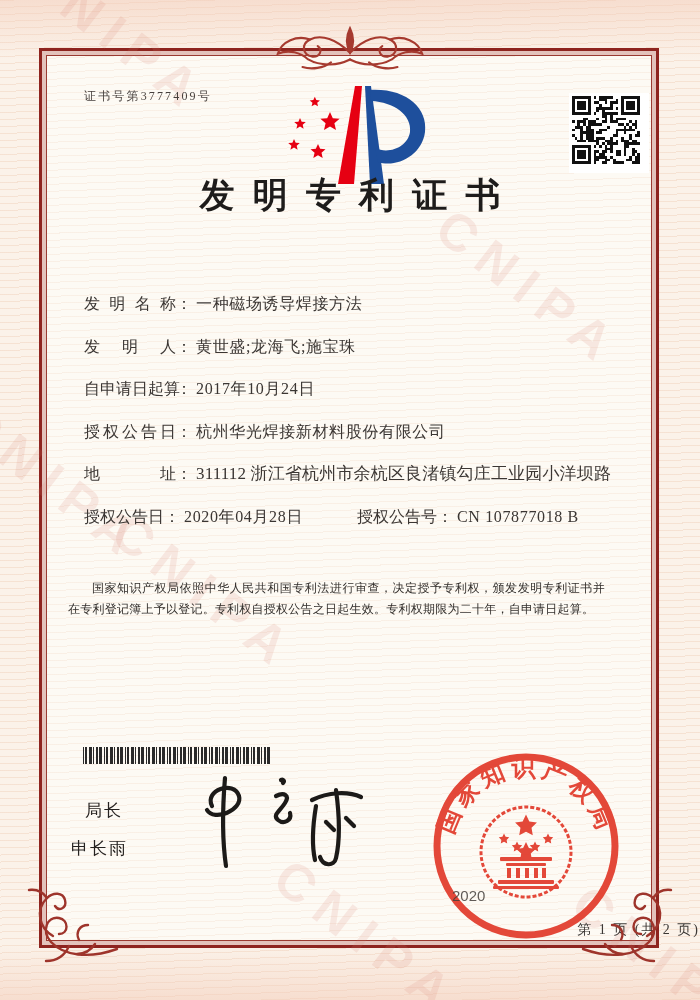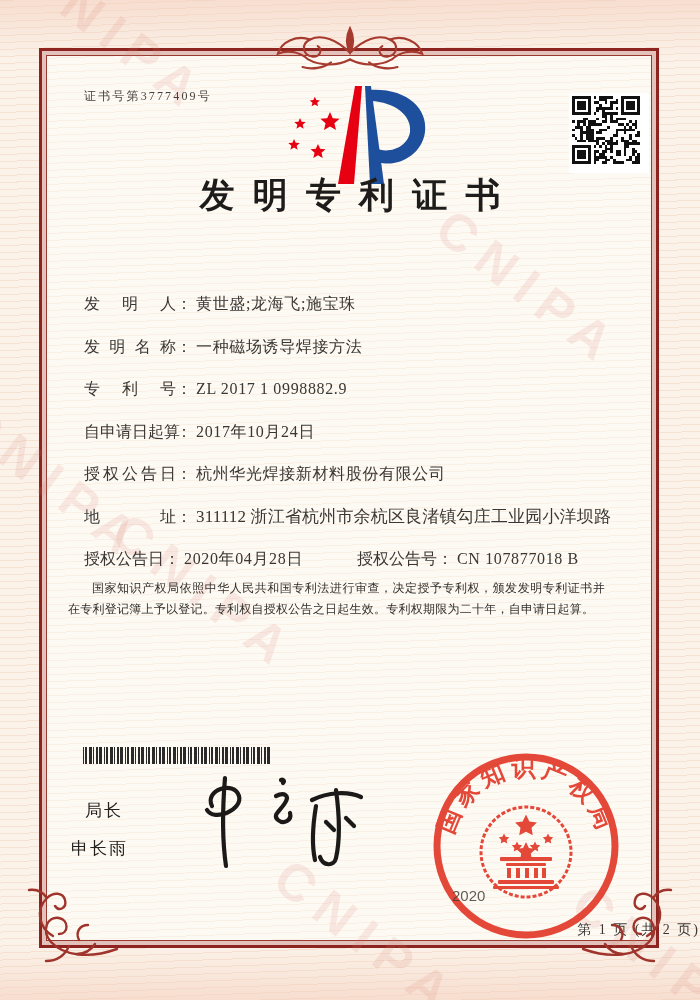--- a/index.html
+++ b/index.html
@@ -360,27 +360,24 @@
           <rect x="0" y="18" width="7" height="7" fill="#111"></rect>
           <rect x="1" y="19" width="5" height="5" fill="#fff"></rect>
           <rect x="2" y="20" width="3" height="3" fill="#111"></rect>
         </svg>
     </div>
 
     <div class="title">发明专利证书</div>
 
     <div class="fields">
       <div class="frow">
+        <span class="flabel">发明名称</span><span class="fcolon">：</span><span class="fval">一种磁场诱导焊接方法</span>
+      </div>
+      <div class="frow">
         <span class="flabel">发明人</span><span class="fcolon">：</span><span class="fval">黄世盛;龙海飞;施宝珠</span>
-      </div>
-      <div class="frow">
-        <span class="flabel">发明名称</span><span class="fcolon">：</span><span class="fval">一种磁场诱导焊接方法</span>
-      </div>
-      <div class="frow">
-        <span class="flabel">专利号</span><span class="fcolon">：</span><span class="fval">ZL 2017 1 0998882.9</span>
       </div>
       <div class="frow">
         <span class="flabel">自申请日起算</span><span class="fcolon">：</span><span class="fval">2017年10月24日</span>
       </div>
       <div class="frow">
         <span class="flabel">授权公告日</span><span class="fcolon">：</span><span class="fval">杭州华光焊接新材料股份有限公司</span>
       </div>
       <div class="frow">
         <span class="flabel">地址</span><span class="fcolon">：</span><span class="fval fval-long">311112 浙江省杭州市余杭区良渚镇勾庄工业园小洋坝路</span>
       </div>

